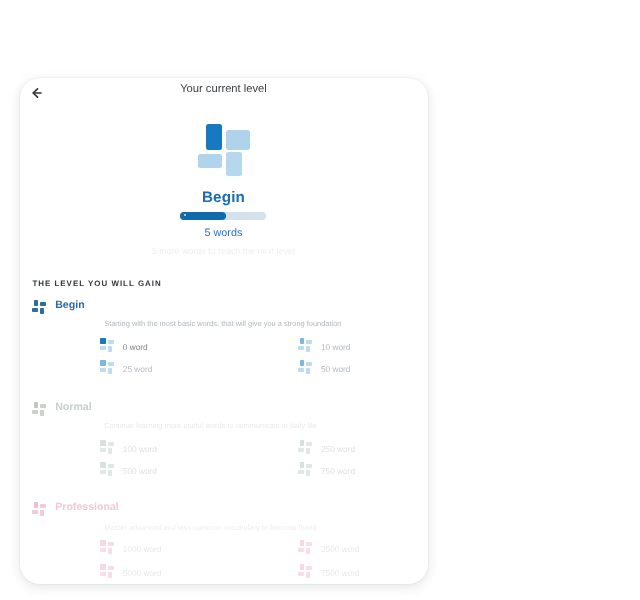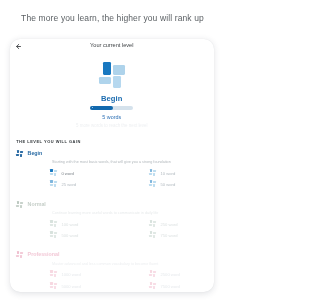--- a/index.html
+++ b/index.html
@@ -51,21 +51,20 @@
   .cell{position:absolute;height:11.3px;}
   .cicon{position:absolute;left:0;top:0;width:7.2px;height:7.2px;}
   .clabel{position:absolute;left:11.9px;top:3.1px;font-size:4.15px;line-height:4.15px;
           color:#8d959b;white-space:nowrap;}
 </style>
 </head>
 <body>
 
 <div class="page">
 
-  <div class="headline">The more you learn, the higher you will rank up</div>
 
   <div class="card">
 
     <div class="back">
       <svg viewBox="0 0 16 16" width="7" height="7" aria-hidden="true">
         <path d="M8.6 3.2 L3.6 8 L8.6 12.8" fill="none" stroke="#303437" stroke-width="1.9" stroke-linecap="round" stroke-linejoin="round"></path>
         <path d="M4.0 8 H12.6" stroke="#303437" stroke-width="1.9" stroke-linecap="round"></path>
       </svg>
     </div>
     <div class="ctitle">Your current level</div>

